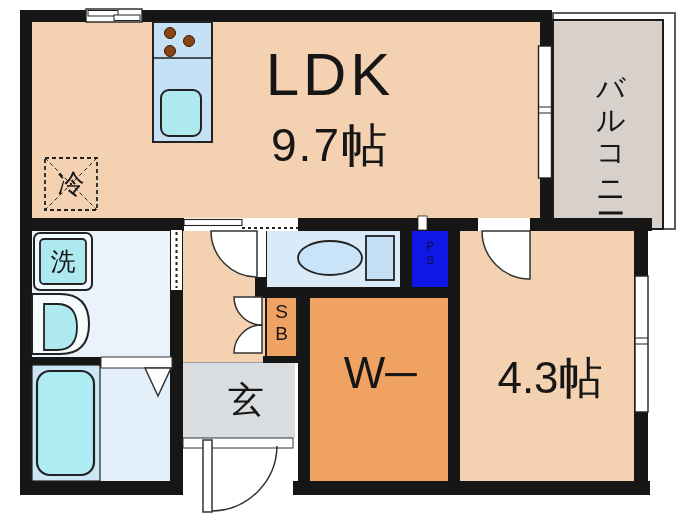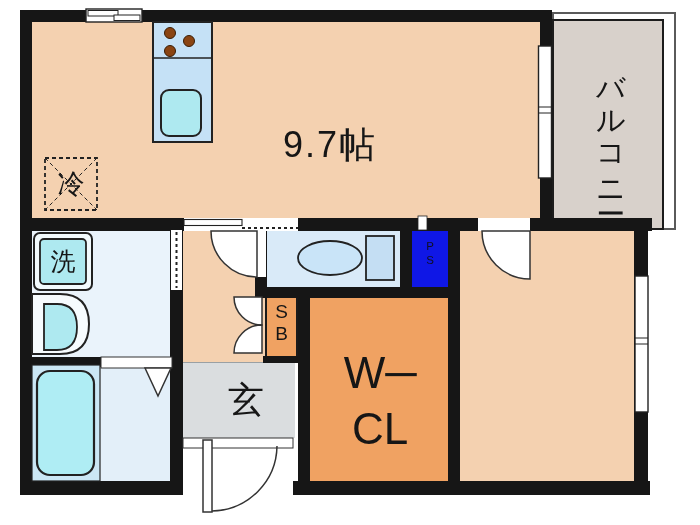--- a/index.html
+++ b/index.html
@@ -143,27 +143,28 @@
       <rect x="203" y="440" width="9" height="72" fill="#fff" stroke="#333" stroke-width="1.5"></rect>
       <path d="M212,511 A66,66 0 0 0 277,446" fill="none" stroke="#333" stroke-width="1.5"></path>
     </g>
 
     <g>
       <rect x="101" y="357" width="71" height="11" fill="#fff" stroke="#333" stroke-width="1"></rect>
       <path d="M145,368 L158,396 L171,368 Z" fill="#fff" stroke="#333" stroke-width="1.5"></path>
     </g>
   </svg>
 
-  <div class="lbl z6" style="left:170px;top:112px;width:320px;height:66px;font-size:36px;letter-spacing:2px;">9.7帖</div>
+  <div class="lbl z6" style="left:170px;top:38px;width:320px;height:72px;font-size:60px;letter-spacing:4px;">LDK</div>
+  <div class="lbl z6" style="left:170px;top:112px;width:320px;height:66px;font-size:46px;letter-spacing:2px;">9.7帖</div>
 
   <div class="lbl z6" style="left:594px;top:28px;width:34px;height:200px;writing-mode:vertical-rl;font-size:29px;letter-spacing:3px;">バルコニー</div>
 
+  <div class="lbl z6" style="left:455px;top:350px;width:190px;height:56px;font-size:44px;">4.3帖</div>
 
   <div class="lbl z6" style="left:312px;top:346px;width:136px;height:54px;font-size:44px;">W─</div>
-  <div class="lbl z6" style="left:312px;top:402px;width:136px;height:54px;font-size:44px;">CL</div>
 
   <div class="lbl z6" style="left:190px;top:368px;width:112px;height:64px;font-size:36px;">玄</div>
 
   <div class="lbl z6" style="left:45px;top:158px;width:52px;height:52px;font-size:27px;">冷</div>
 
   <div class="lbl z6" style="left:40px;top:239px;width:46px;height:45px;font-size:25px;">洗</div>
 
   <div class="box z6" style="left:265px;top:301px;width:33px;text-align:center;font-size:19px;line-height:22px;">
     <div>S</div>
     <div>B</div>

